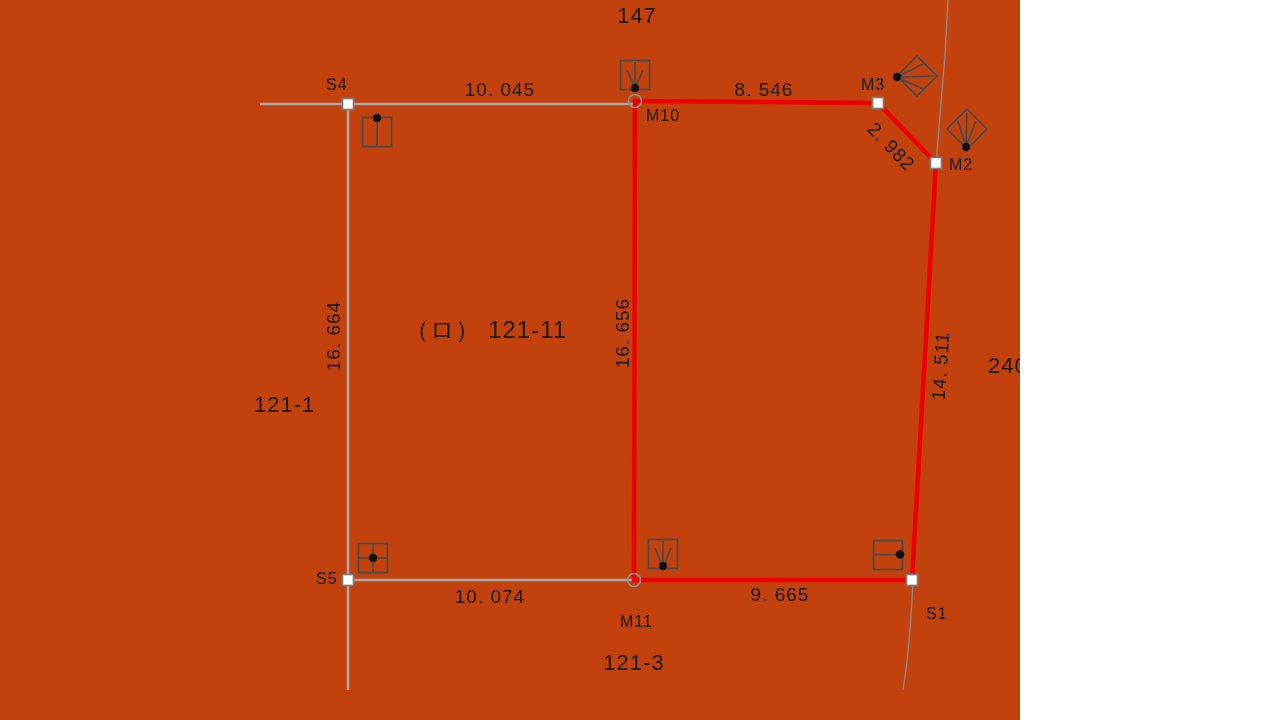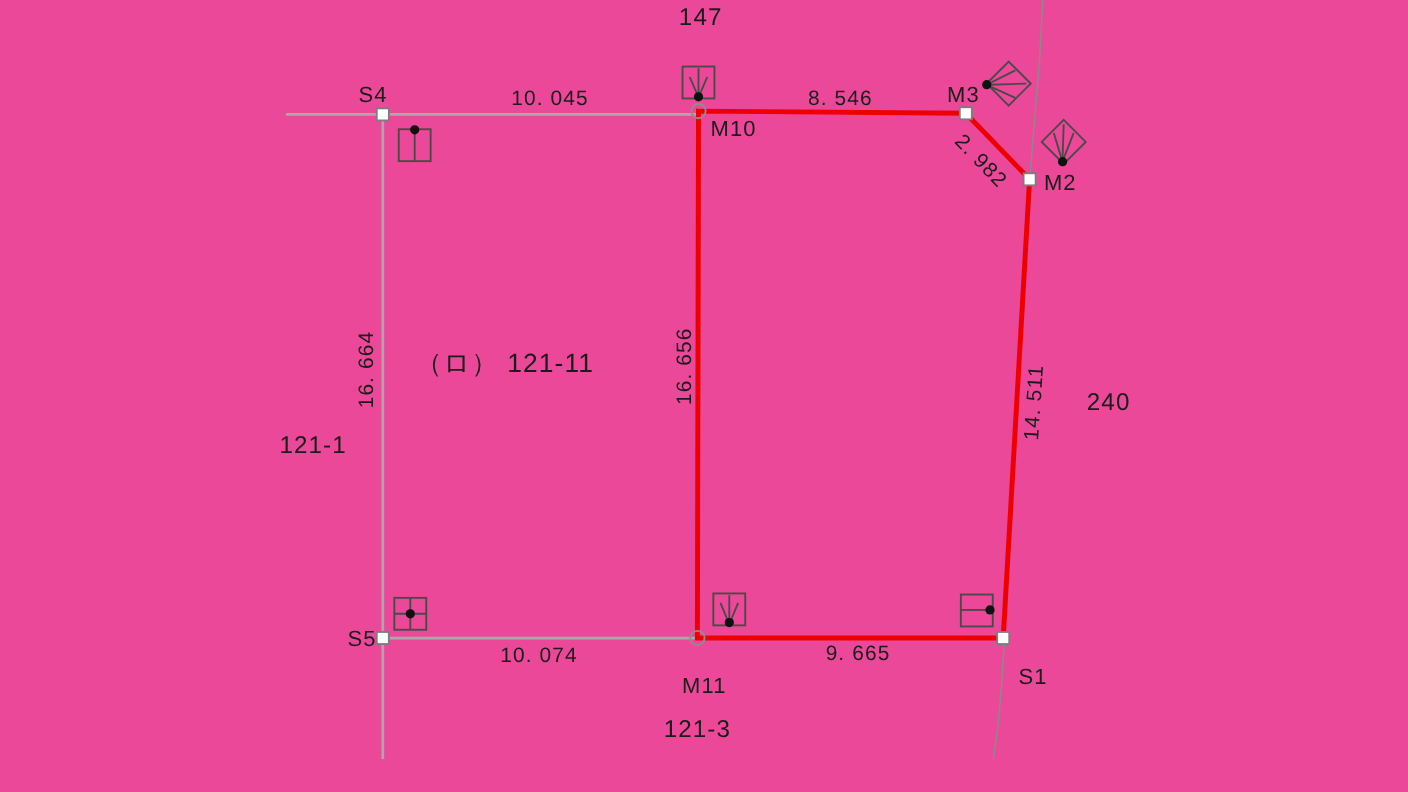--- a/index.html
+++ b/index.html
@@ -1,31 +1,31 @@
 <!DOCTYPE html>
 <html><head>
 <meta charset="utf-8">
 <style>
   html,body{margin:0;padding:0;background:#fff;}
   #canvas{
     position:relative;
-    width:1280px;height:720px;
-    background:#ec4899;
+    width:1020px;height:720px;
+    background:#c2410c;
     overflow:hidden;
     font-family:"Liberation Sans",sans-serif;
   }
   #plan-svg{position:absolute;left:0;top:0;}
   .lbl{
     position:absolute;
     color:#1b1b1b;
     white-space:nowrap;
     font-family:"Liberation Sans",sans-serif;
   }
   .num{font-size:19px;letter-spacing:1px;}
-  .pt{font-size:20px;letter-spacing:1px;}
+  .pt{font-size:16px;letter-spacing:1px;}
   .lot{font-size:22px;letter-spacing:1px;}
   .parcel{font-size:24px;letter-spacing:1px;}
   .cx{transform:translateX(-50%);}
   .vrot{transform:translate(-50%,-50%) rotate(-90deg);}
   .vrot86{transform:translate(-50%,-50%) rotate(-86deg);}
   .diag46{transform:translate(-50%,-50%) rotate(46deg);}
 </style>
 </head>
 <body>
 
@@ -101,21 +101,21 @@
       <line x1="976" y1="121" x2="967" y2="144"></line>
       <circle cx="966" cy="147" r="4.2" fill="#111" stroke="none"></circle>
     </g>
   </svg>
 
   <div class="lbl lot cx" style="left:637px;top:3px;">147</div>
   <div class="lbl lot" style="left:988px;top:353px;">240</div>
   <div class="lbl lot" style="left:254px;top:392px;">121-1</div>
   <div class="lbl lot cx" style="left:634px;top:650px;">121-3</div>
 
-  <div class="lbl parcel cx" style="left:459px;top:314px;">（ロ） 121-11</div>
+  <div class="lbl parcel cx" style="left:486px;top:314px;">（ロ） 121-11</div>
 
   <div class="lbl pt" style="left:326px;top:76px;">S4</div>
   <div class="lbl pt" style="left:316px;top:570px;">S5</div>
   <div class="lbl pt" style="left:926px;top:605px;">S1</div>
   <div class="lbl pt" style="left:861px;top:76px;">M3</div>
   <div class="lbl pt" style="left:949px;top:156px;">M2</div>
   <div class="lbl pt" style="left:646px;top:107px;">M10</div>
   <div class="lbl pt" style="left:620px;top:589px;margin-top:24px;">M11</div>
 
   <div class="lbl num cx" style="left:500px;top:79px;">10. 045</div>

